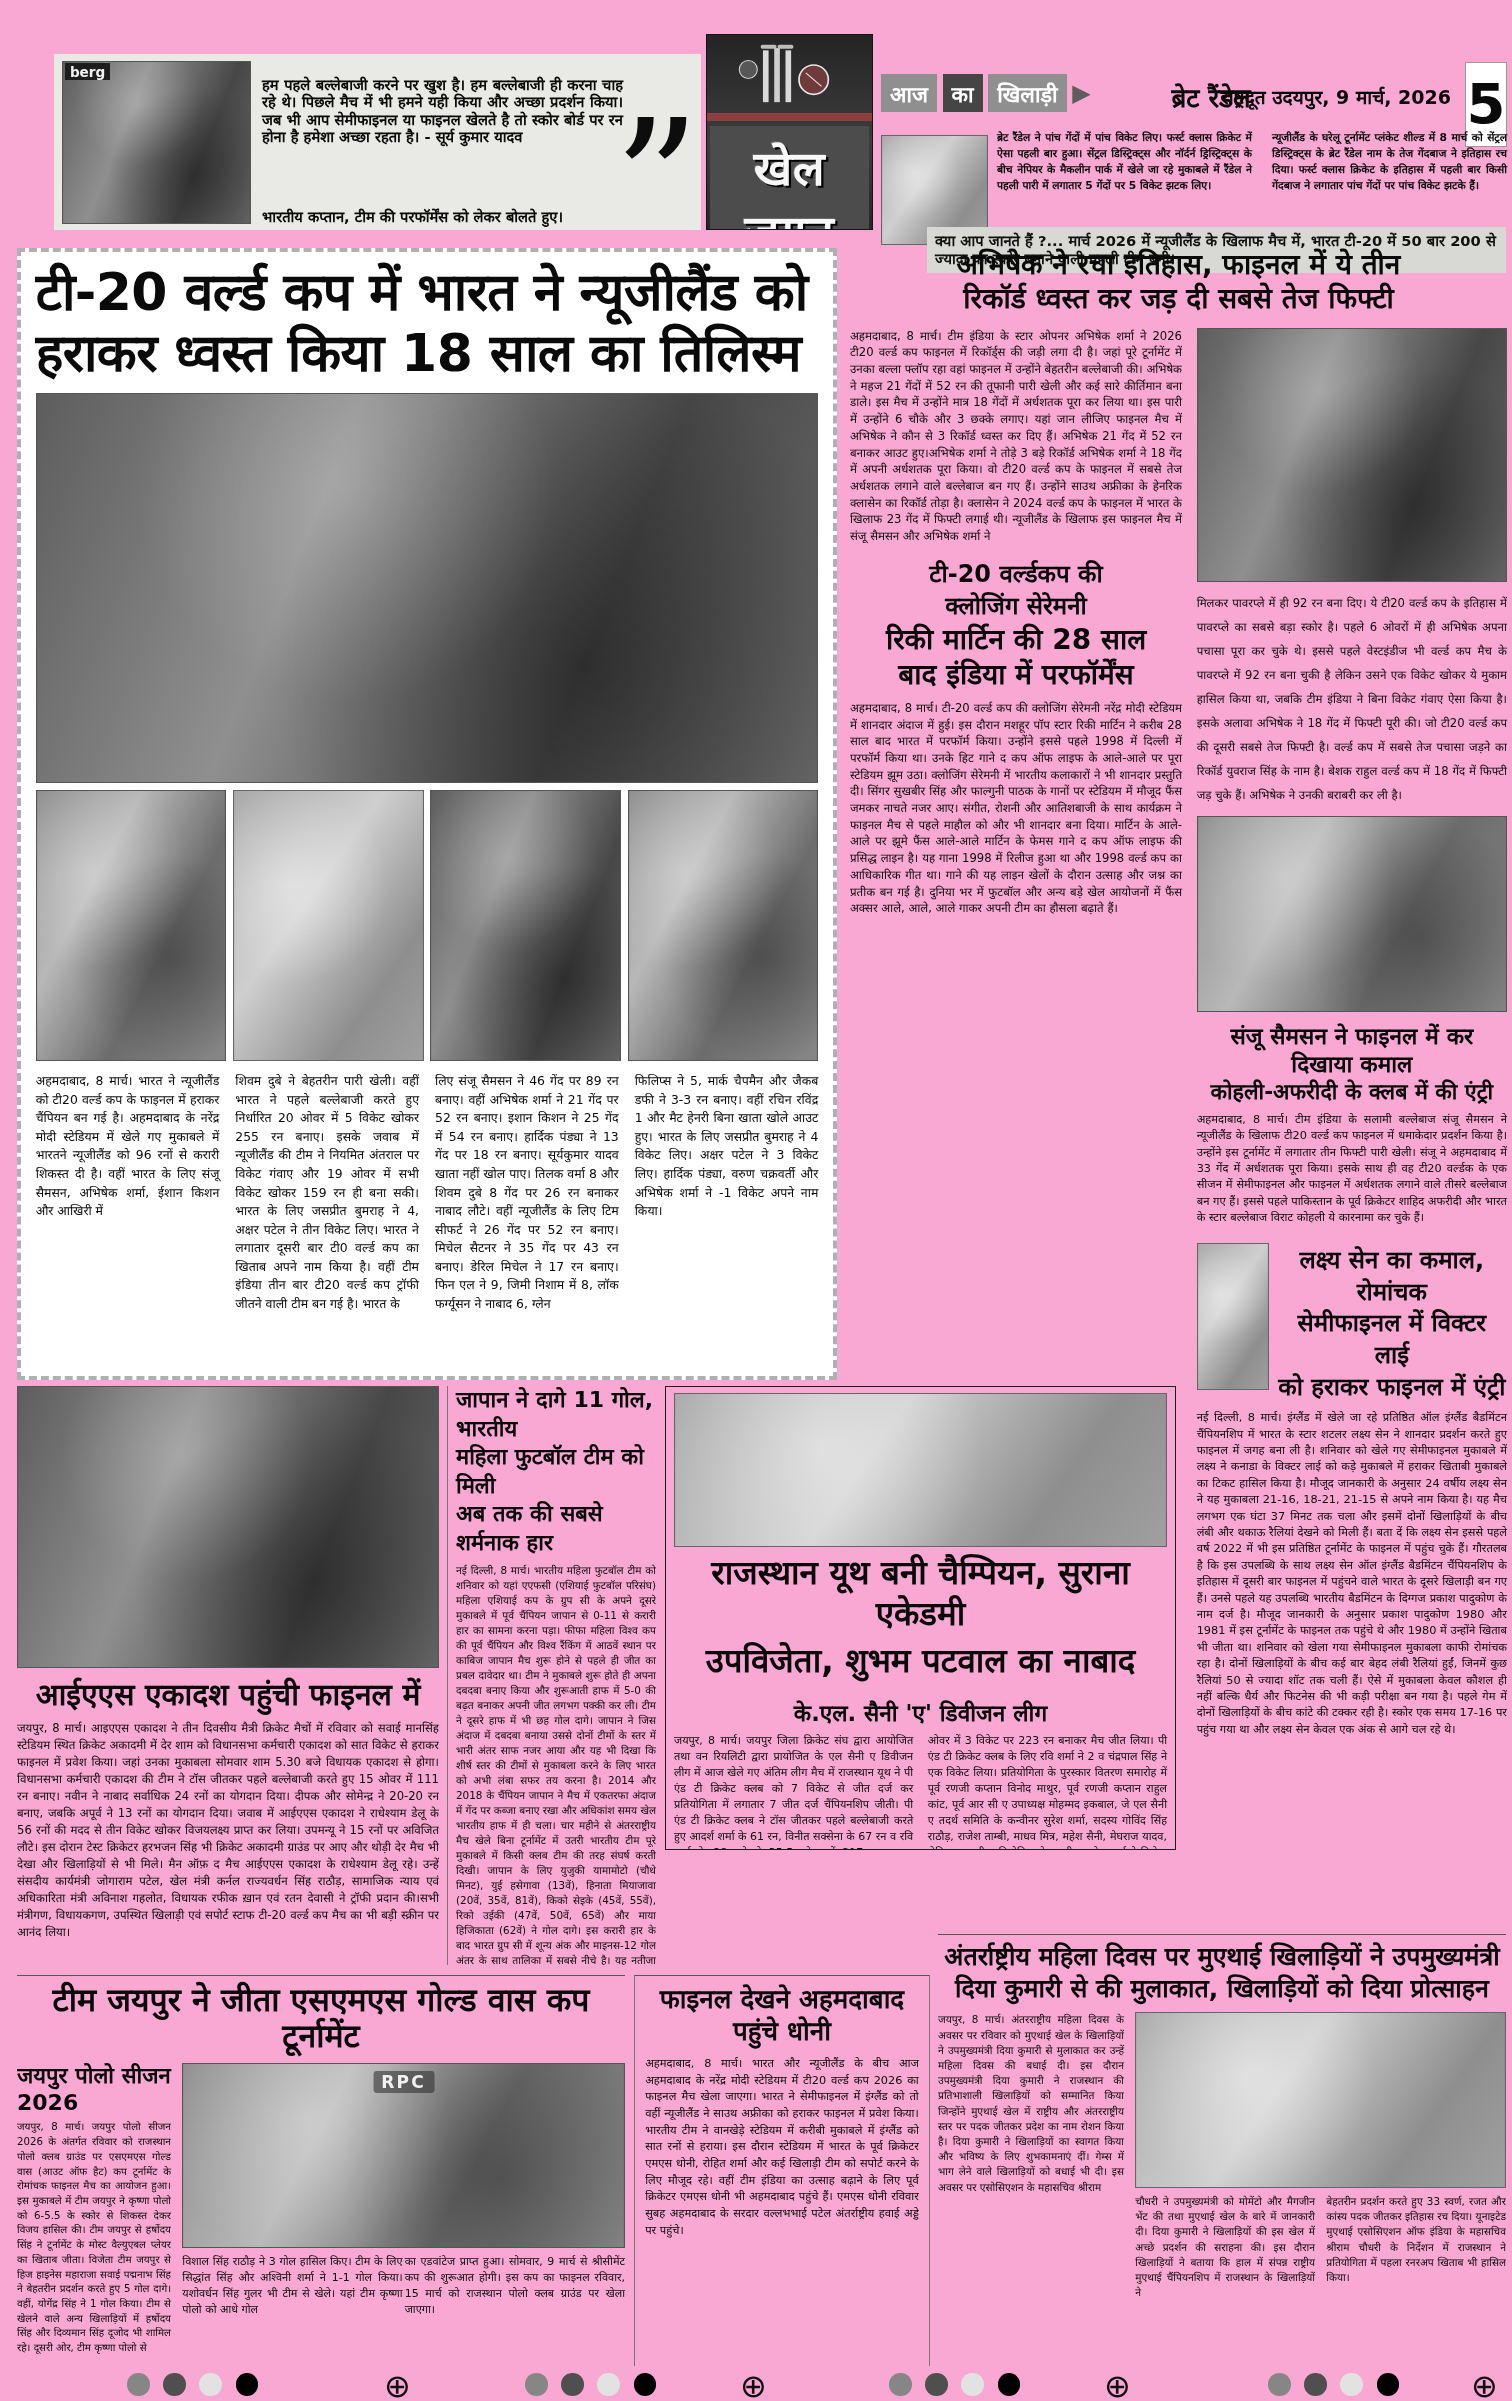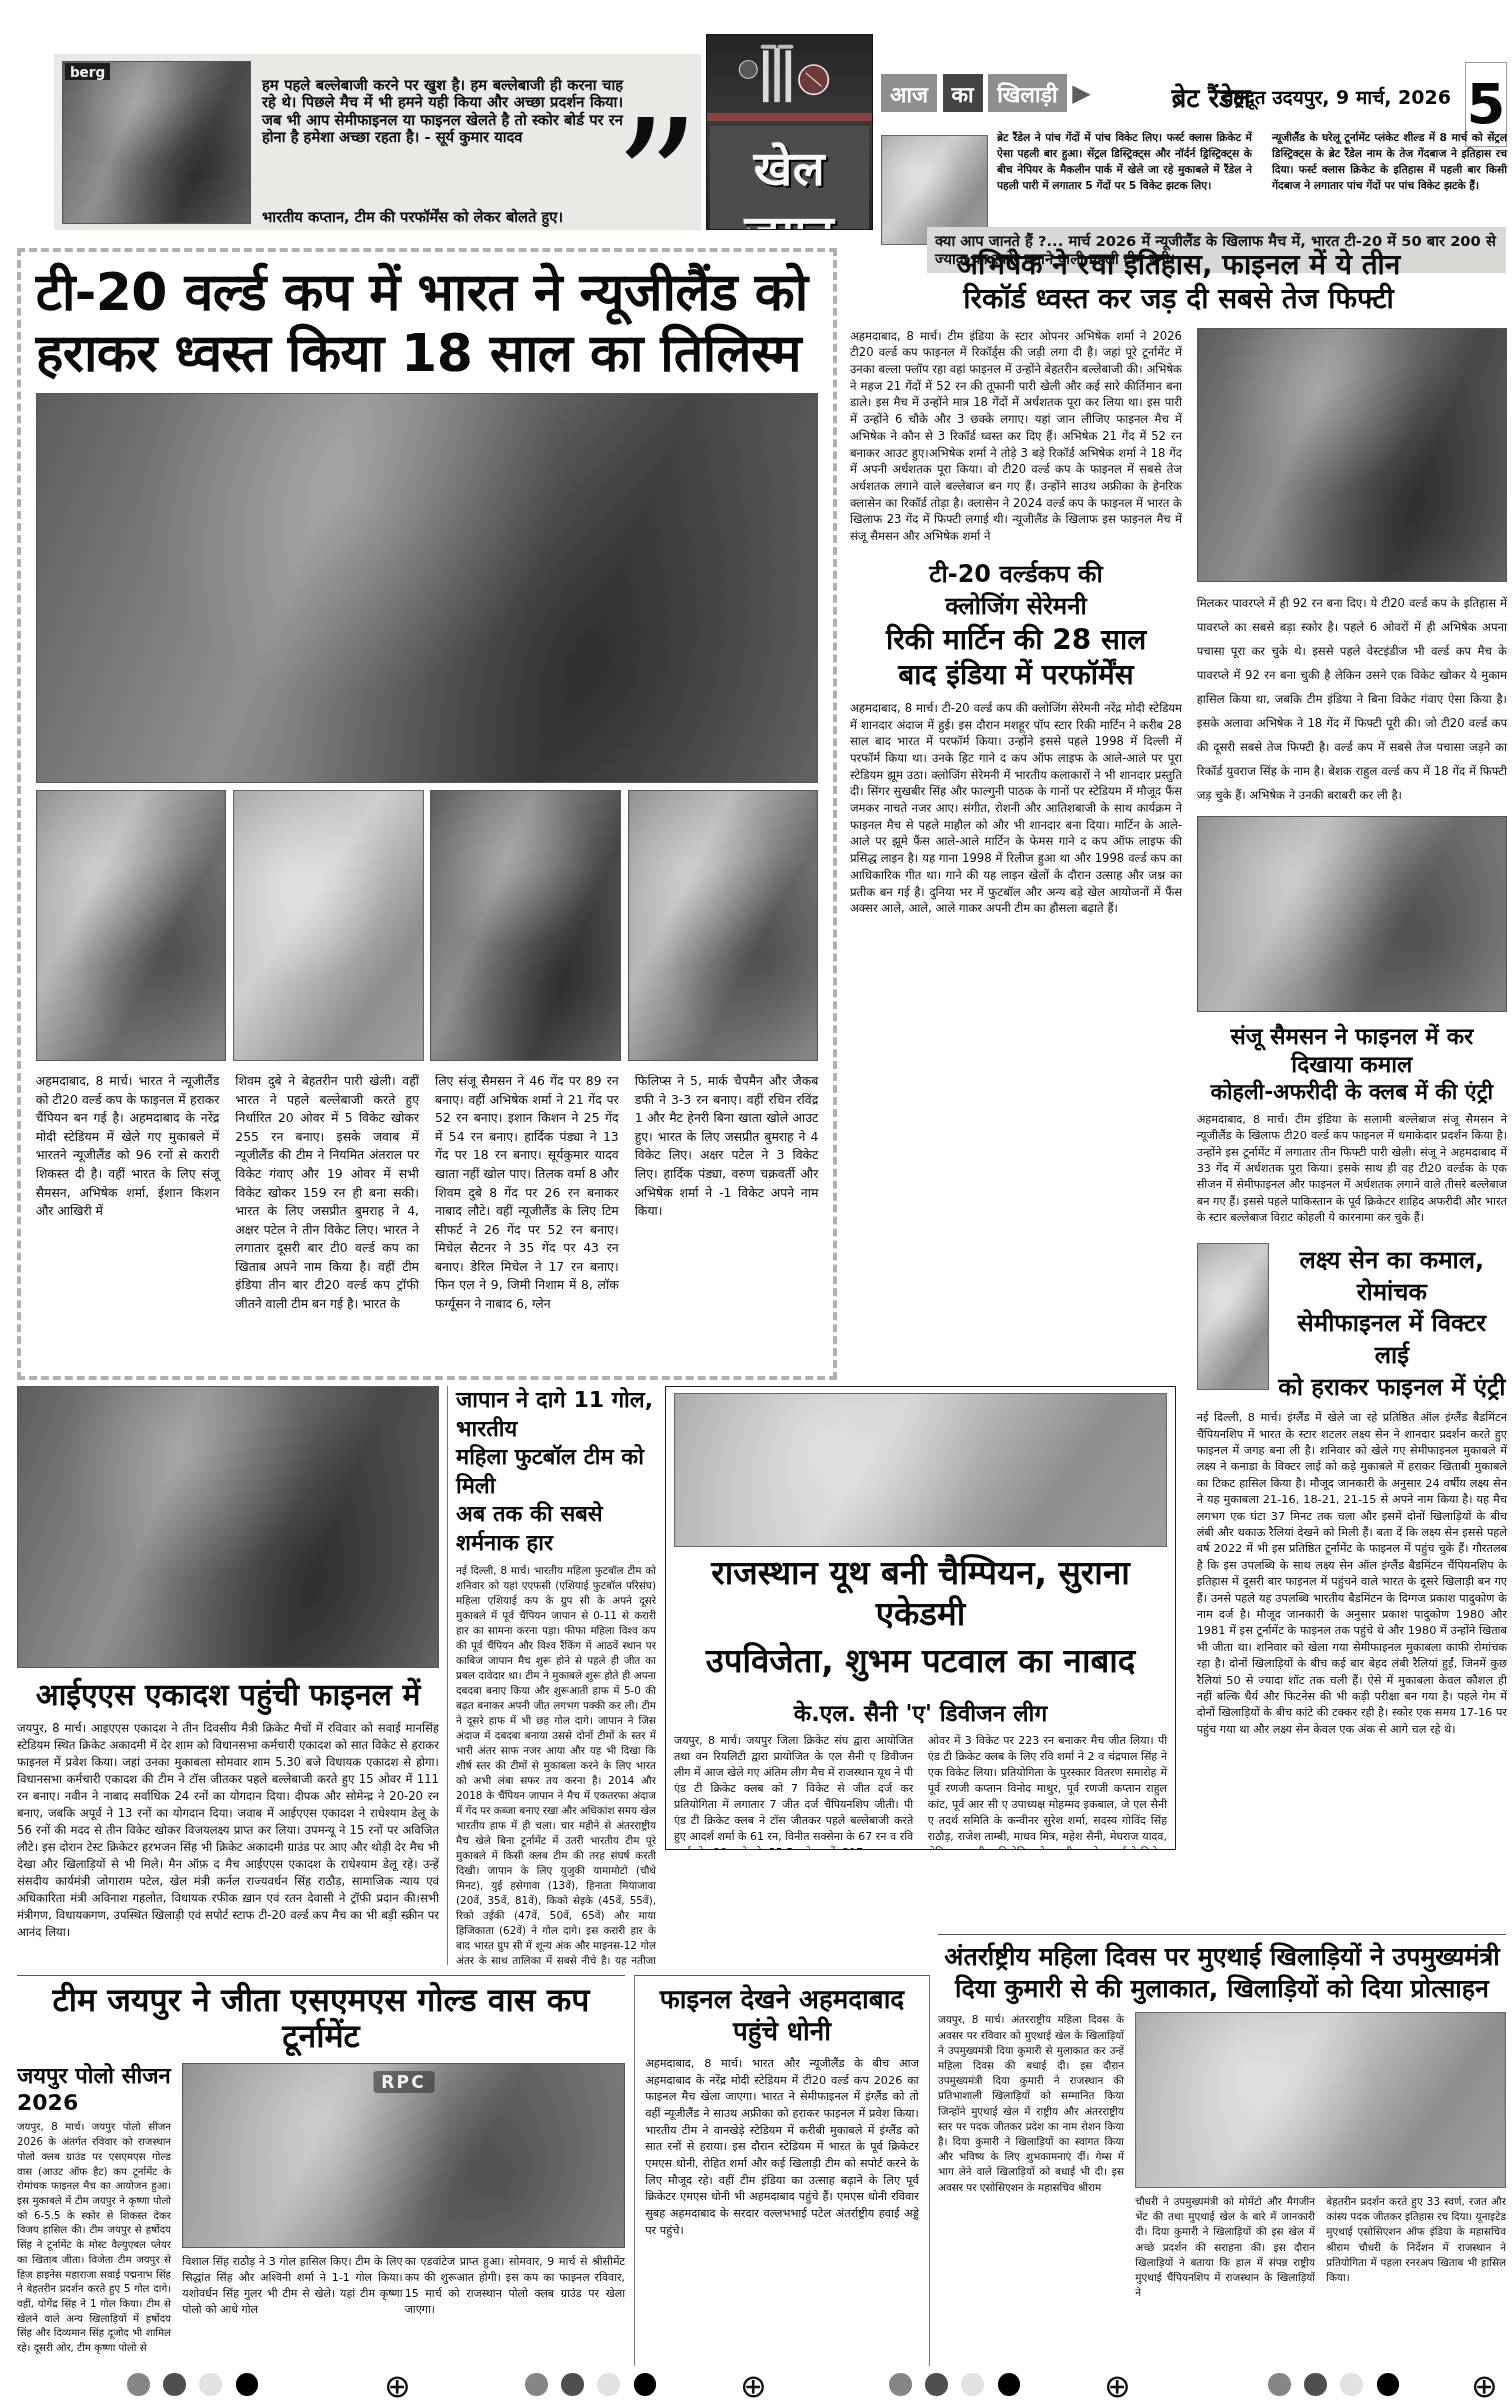--- a/index.html
+++ b/index.html
@@ -1,17 +1,17 @@
 <!DOCTYPE html>
 <html style="font-size:9px"><head>
 <meta charset="utf-8">
 <style>
   html,body{margin:0;padding:0;}
   body{background:#dcdcdc;}
-  #page{position:relative;width:1512px;height:2401px;background:#ffffff;overflow:hidden;
+  #page{position:relative;width:1512px;height:2401px;background:#f9a8d4;overflow:hidden;
         font-family:"DejaVu Sans","Liberation Sans",sans-serif;color:#0a0a0a;padding-left:48px;}
   [data-interactable]{box-sizing:border-box;}
   .ph{background:
       radial-gradient(circle at 28% 30%, rgba(255,255,255,.30), transparent 42%),
       radial-gradient(circle at 72% 62%, rgba(0,0,0,.28), transparent 48%),
       linear-gradient(118deg,#8d8d8d 0%,#b8b8b8 32%,#6c6c6c 64%,#888 100%);
       box-shadow:inset 0 0 0 1.1px #555;}
   .ph.dark{background:
       radial-gradient(circle at 40% 25%, rgba(255,255,255,.22), transparent 38%),
       radial-gradient(circle at 70% 70%, rgba(0,0,0,.35), transparent 50%),

